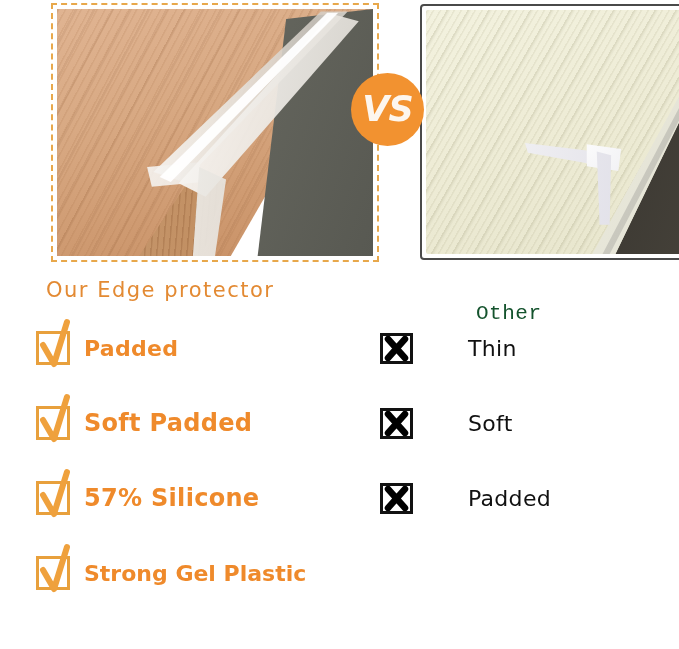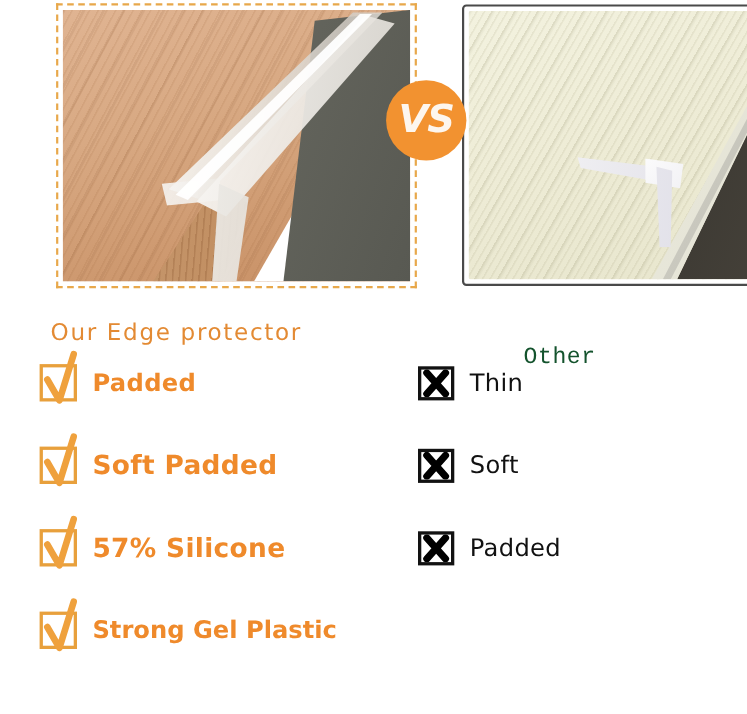--- a/index.html
+++ b/index.html
@@ -244,21 +244,21 @@
     width: 679px;
     height: 381px;
   }
 
   .headings {
     position: relative;
     height: 52px;
   }
   .heading {
     position: absolute;
-    top: 22px;
+    top: 10px;
     font-size: 21px;
     white-space: nowrap;
   }
   .heading-ours {
     left: 46px;
     color: #E38A33;
     font-family: "DejaVu Sans", sans-serif;
     letter-spacing: 1.5px;
   }
   .heading-other {
@@ -277,21 +277,21 @@
     height: 75px;
   }
   .cell {
     position: absolute;
     top: 0;
     display: flex;
     align-items: center;
     height: 56px;
   }
   .cell-ours { left: 36px; }
-  .cell-other { left: 380px; }
+  .cell-other { left: 380px; gap: 41px; }
 
   
   .check-box {
     position: relative;
     width: 34px;
     height: 34px;
     box-sizing: border-box;
     border: 3px solid #E8A03C;
     flex: 0 0 auto;
     margin-right: 14px;

